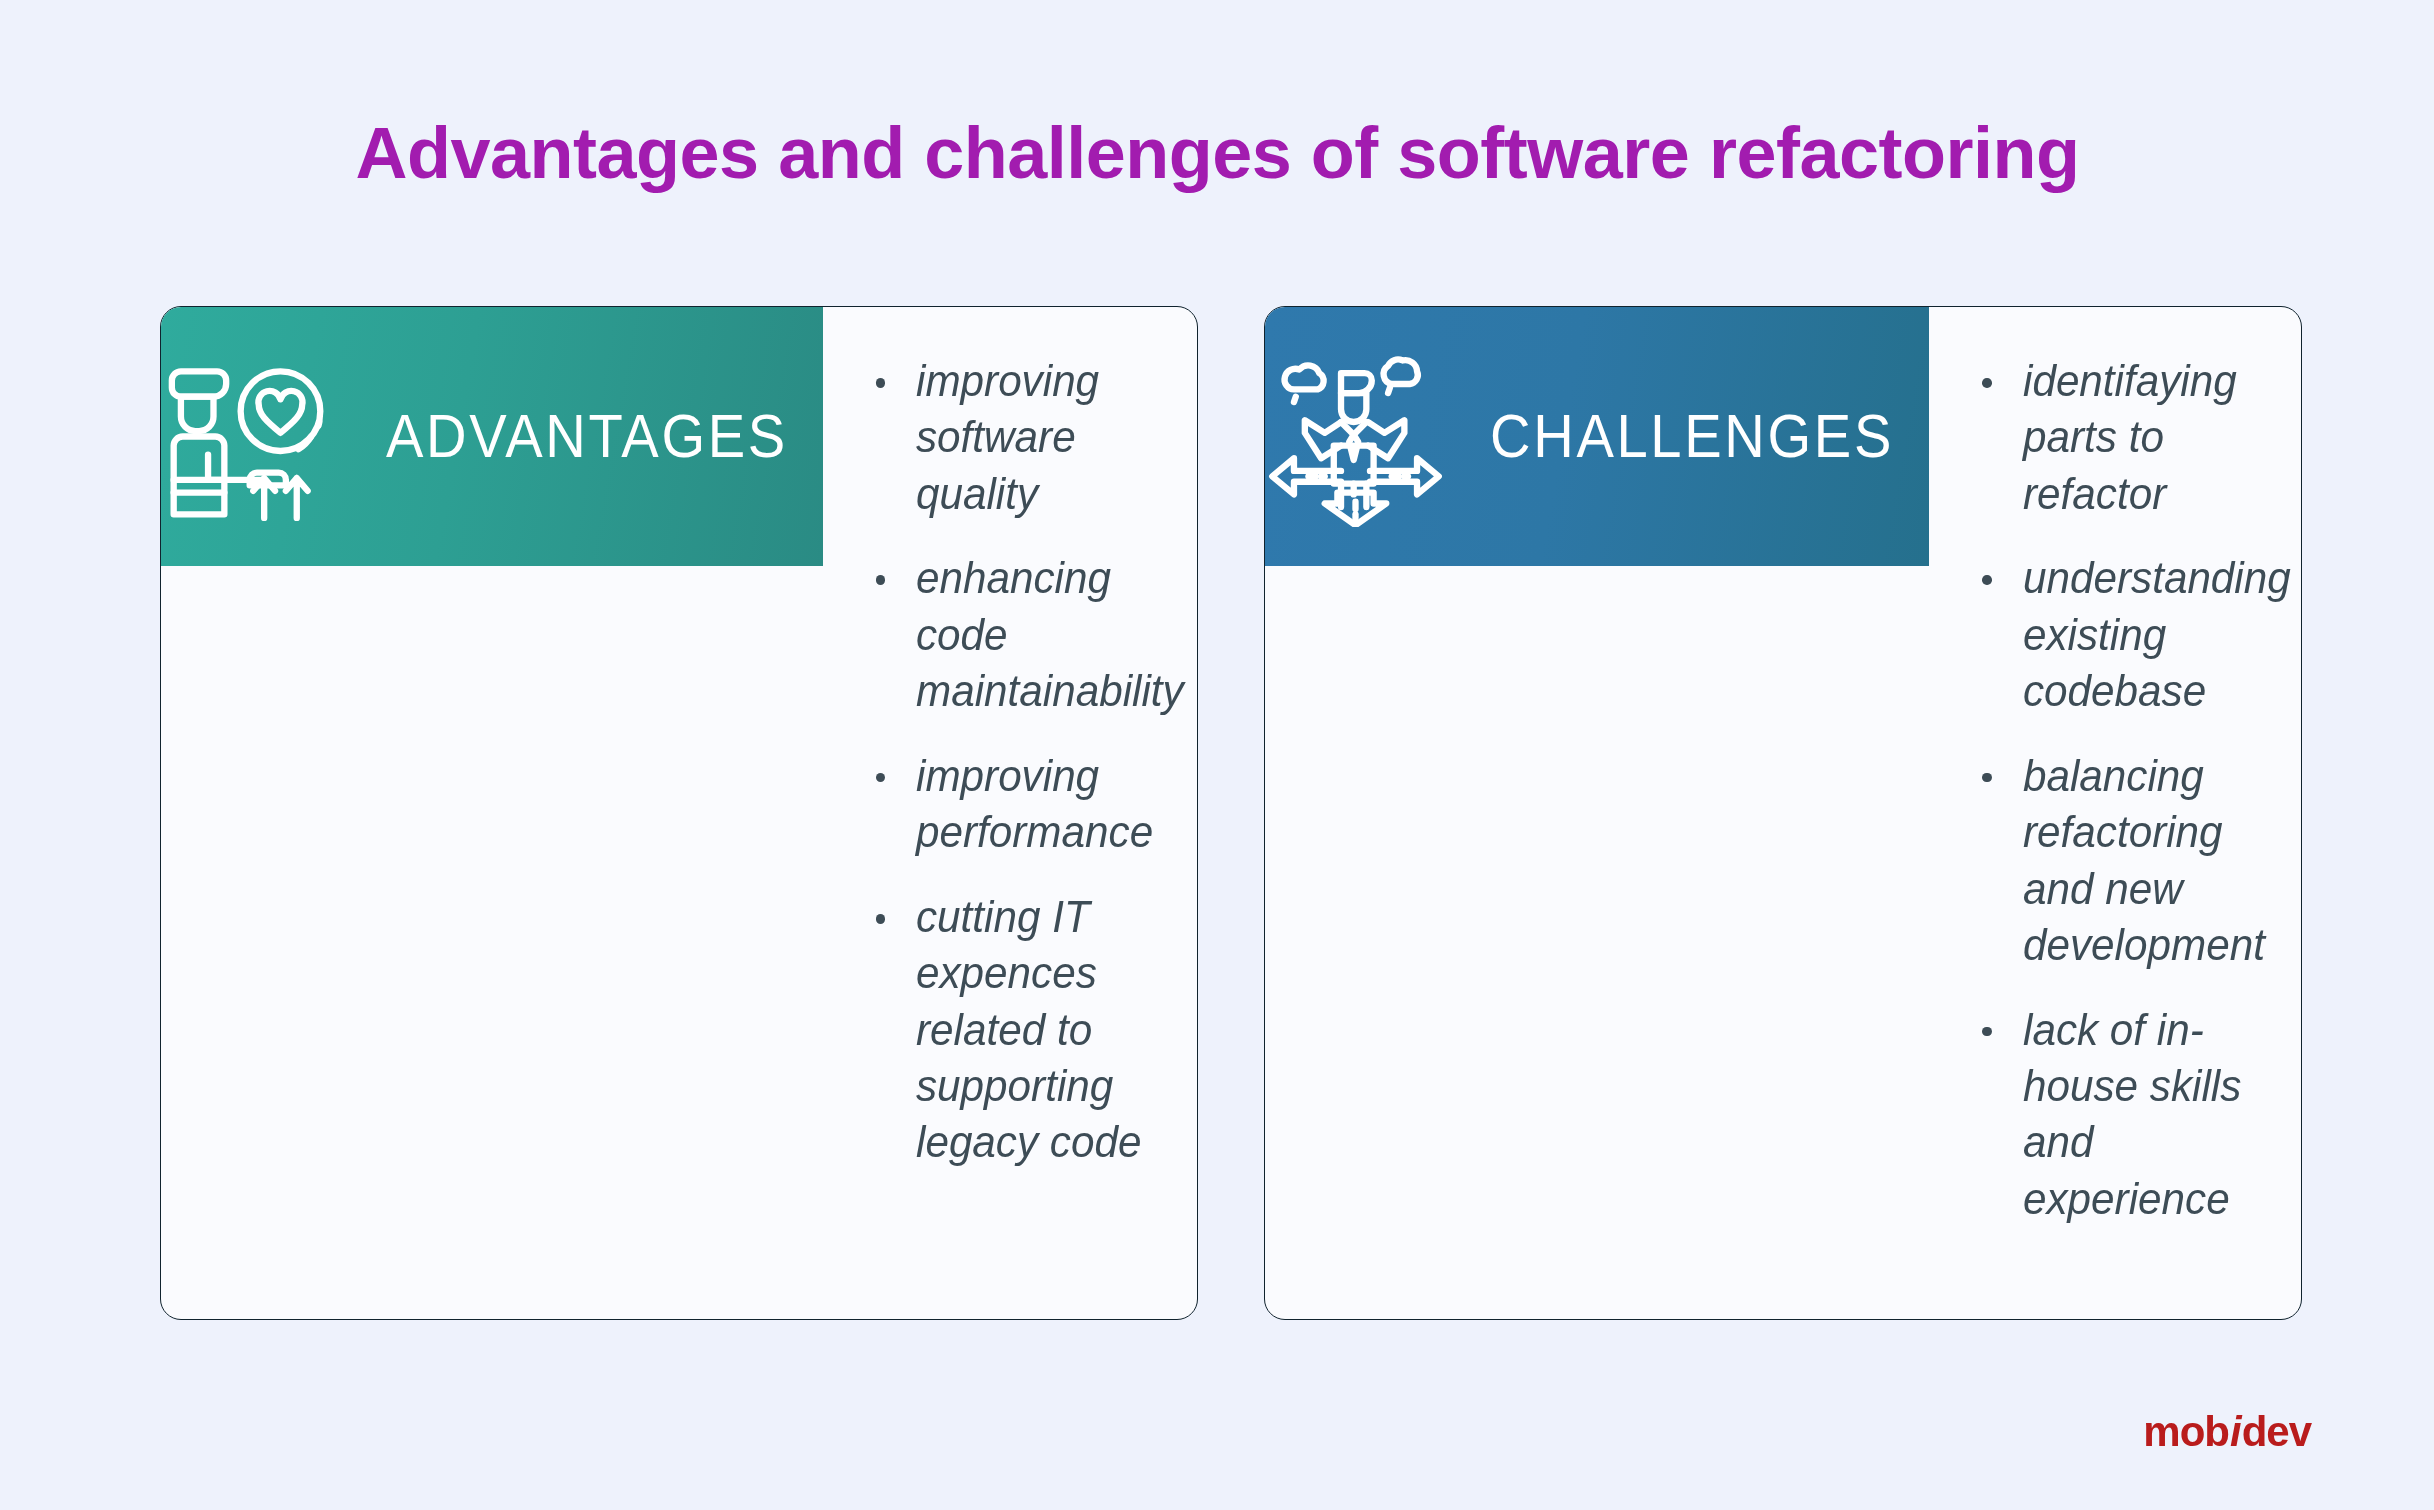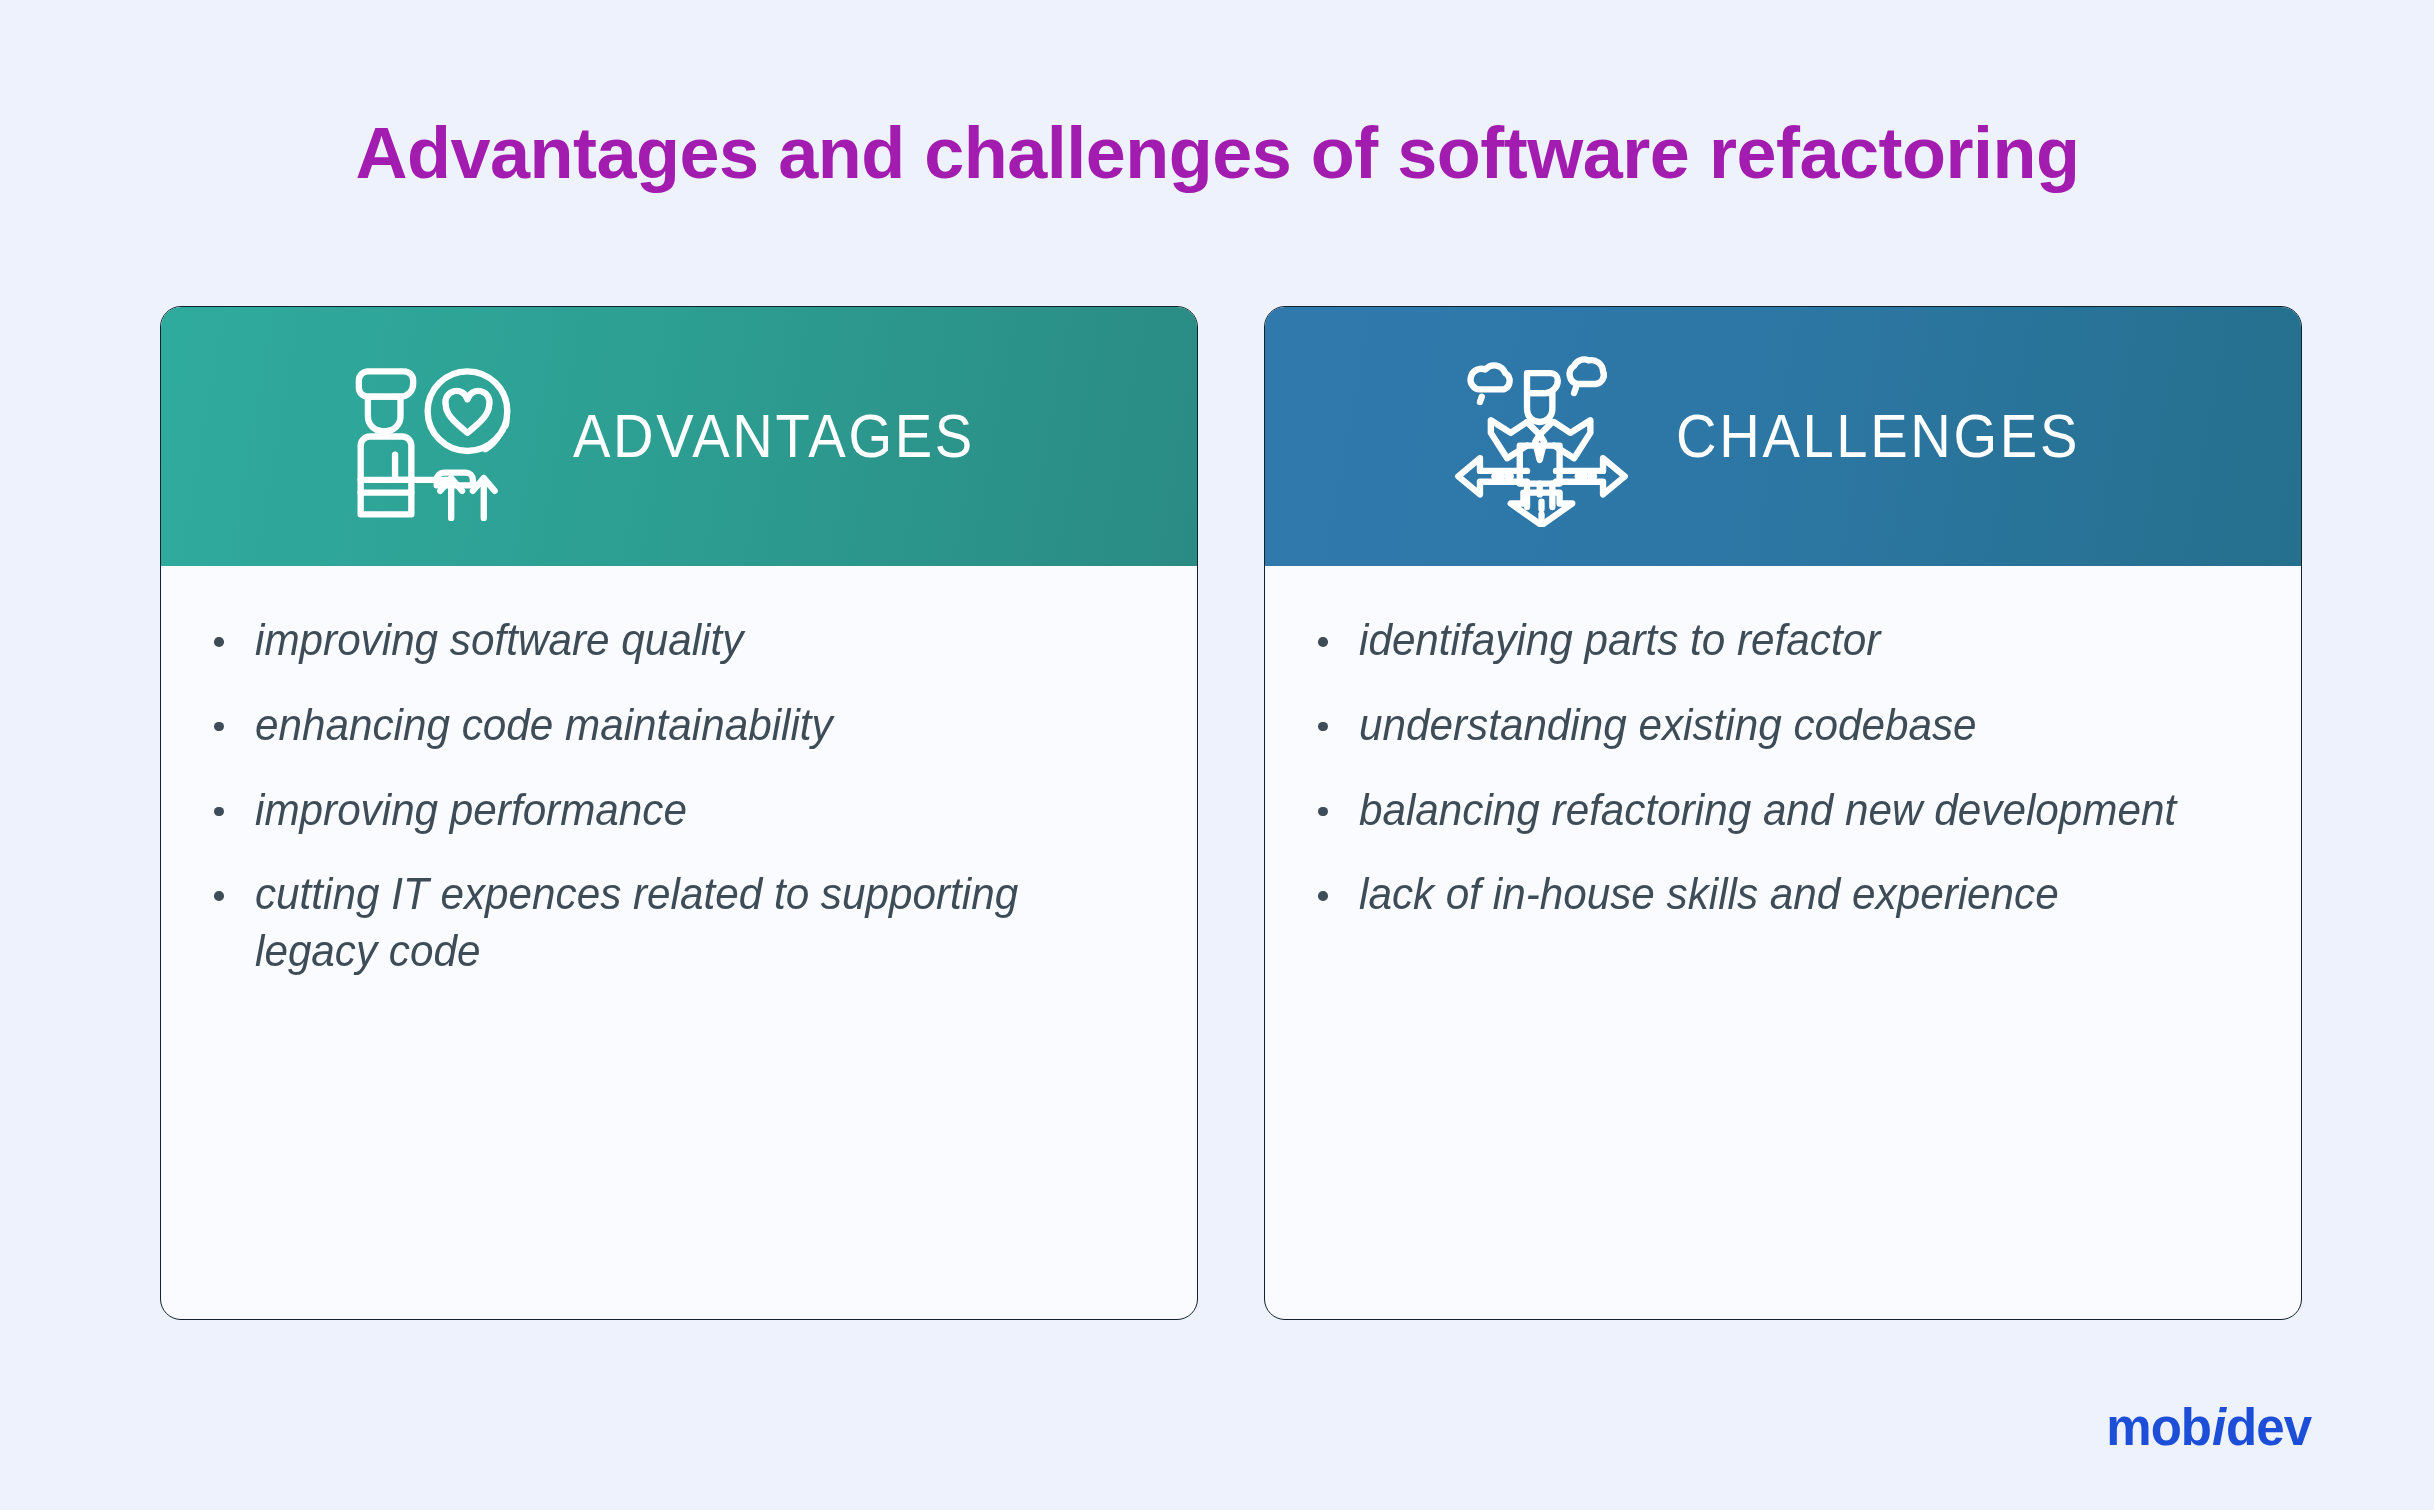--- a/index.html
+++ b/index.html
@@ -43,21 +43,21 @@
 
   .card {
     width: 1038px;
     height: 1014px;
     box-sizing: border-box;
     border: 1.9px solid #10232e;
     border-radius: 21px;
     background: #fafbfe;
     overflow: hidden;
     display: flex;
-    flex-direction: column;
+    flex-direction: row;
     position: relative;
   }
 
   .card-header {
     height: 259px;
     flex: 0 0 259px;
     display: flex;
     align-items: center;
     justify-content: center;
     gap: 44px;
@@ -126,23 +126,23 @@
     transform: scaleX(0.96);
     transform-origin: left top;
   }
 
   
   .logo {
     position: absolute;
     right: 124px;
     bottom: 57px;
     font-family: "Liberation Sans", sans-serif;
-    font-size: 51px;
+    font-size: 42px;
     font-weight: bold;
-    color: #1d4ed8;
+    color: #b91c1c;
     letter-spacing: -1px;
     line-height: 1;
     display: flex;
     align-items: baseline;
   }
   .logo .slash {
     font-style: italic;
     font-weight: bold;
     padding: 0 1px;
   }

